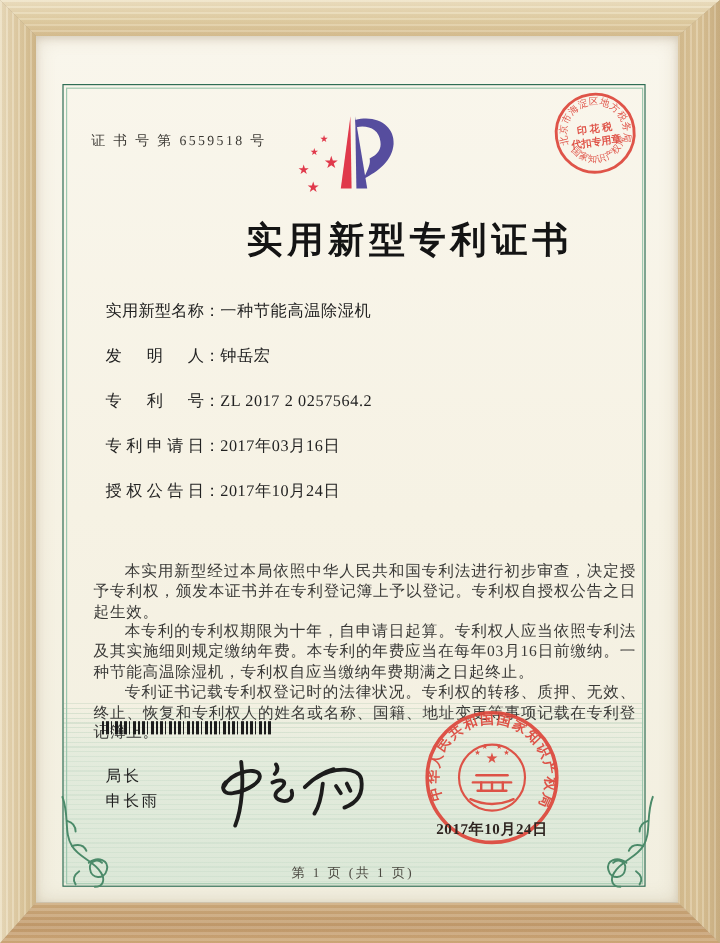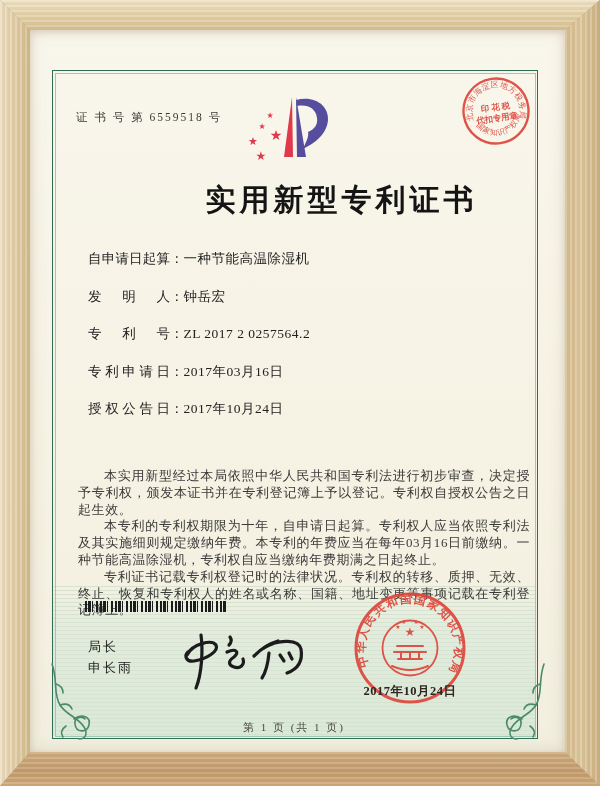--- a/index.html
+++ b/index.html
@@ -102,21 +102,21 @@
       <text x="17" y="37" font-size="8" fill="#e0394b" text-anchor="middle">★</text>
       <text x="8" y="53" font-size="11" fill="#e0394b" text-anchor="middle">★</text>
       <text x="31" y="48" font-size="14" fill="#e0394b" text-anchor="middle">★</text>
       <text x="16" y="68" font-size="12" fill="#e0394b" text-anchor="middle">★</text>
     </svg>
 
     <div class="title">实用新型专利证书</div>
 
     <div class="fields">
       <div class="field">
-        <span class="flabel">自申请日起算</span><span class="fcolon">：</span><span class="fvalue">一种节能高温除湿机</span>
+        <span class="flabel">实用新型名称</span><span class="fcolon">：</span><span class="fvalue">一种节能高温除湿机</span>
       </div>
       <div class="field">
         <span class="flabel">发明人</span><span class="fcolon">：</span><span class="fvalue">钟岳宏</span>
       </div>
       <div class="field">
         <span class="flabel">专利号</span><span class="fcolon">：</span><span class="fvalue">ZL 2017 2 0257564.2</span>
       </div>
       <div class="field">
         <span class="flabel">专利申请日</span><span class="fcolon">：</span><span class="fvalue">2017年03月16日</span>
       </div>

